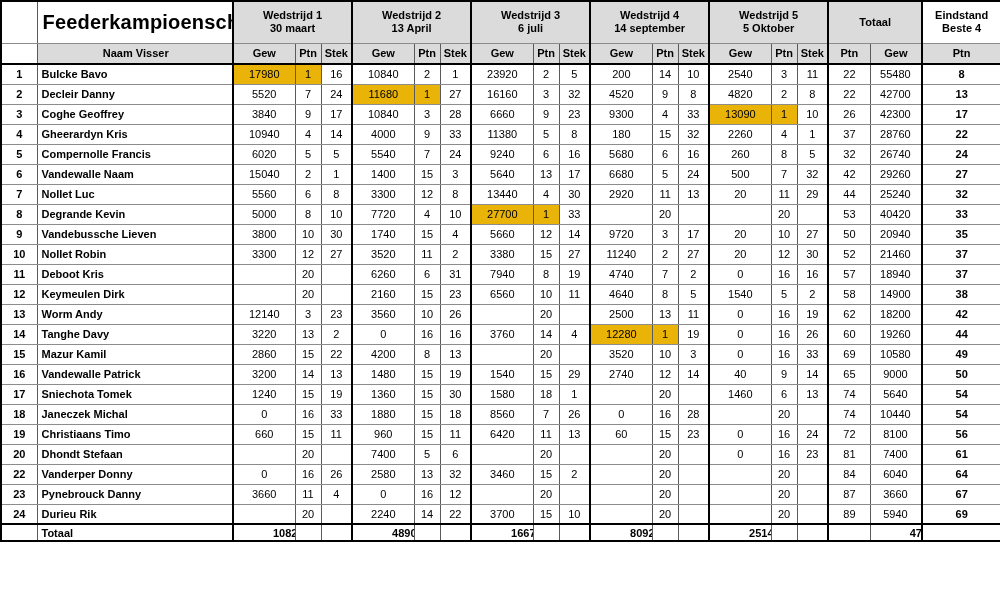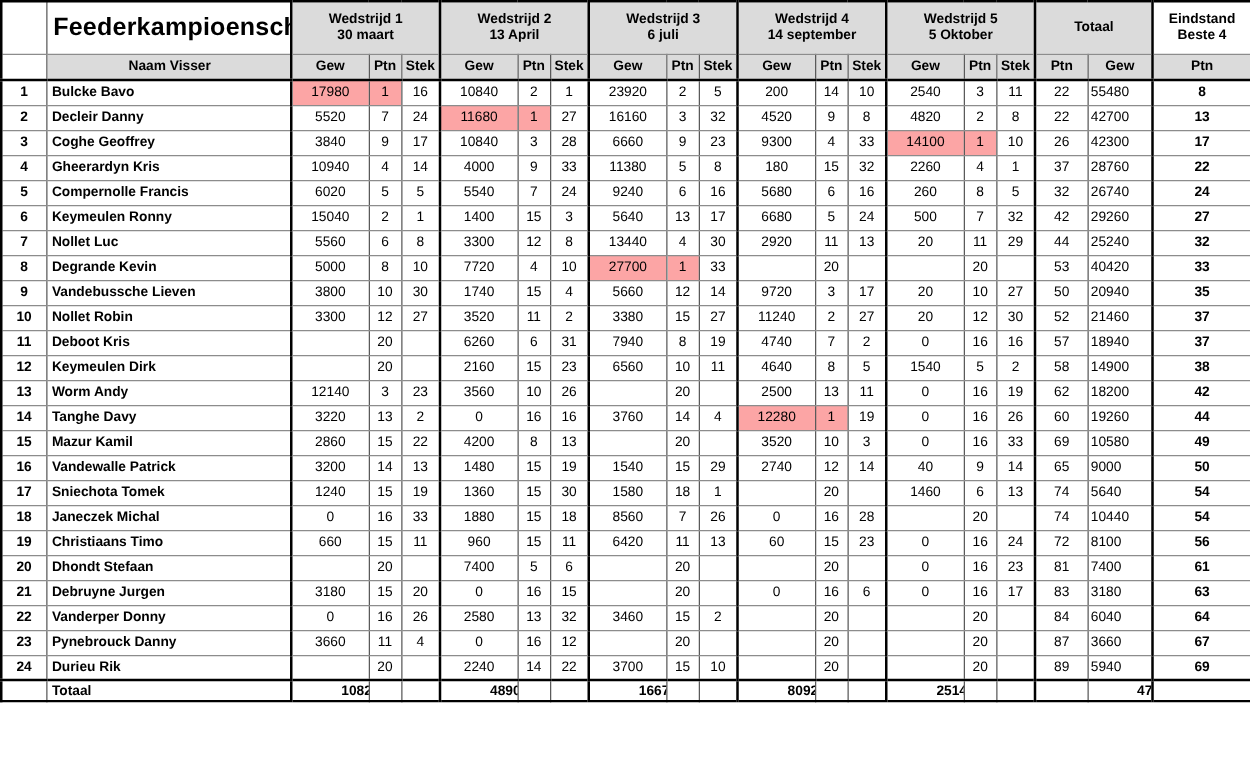--- a/index.html
+++ b/index.html
@@ -16,23 +16,23 @@
   thead th.white { background:#ffffff; }
   tr.hdr1 th { height:42px; }
   tr.hdr2 th { height:21px; border-bottom:2px solid #000; }
   .bL { border-left:2px solid #000 !important; }
   .bK { border-left:1px solid #000 !important; }
   .titleCell { text-align:left; font-size:20px; font-weight:bold; padding-left:5px; letter-spacing:0.2px; }
   .mh span, .fh span { display:block; line-height:13px; }
   .nameh { text-align:center; padding-left:4px; }
   td.num { font-weight:bold; }
   td.name { text-align:left; font-weight:bold; padding-left:4px; border-left:1px solid #000;margin-top:44px; }
-  td.tgew { text-align:left; padding-right:3px; }
+  td.tgew { text-align:center; padding-right:3px; }
   td.final { font-weight:bold; }
-  td.hl { background:#fca5a5; }
+  td.hl { background:#eab308; }
   tr.totals td { border-top:2px solid #000; font-weight:bold; height:17px; }
   tr.totals td.mgew, tr.totals td.tgew { text-align:right; padding-right:3px;padding-left:39px; }
   tr.totals td.name { border-left:1px solid #000; }
 </style>
 </head>
 <body>
 
 <table>
   <colgroup>
     <col style="width:36px">
@@ -162,21 +162,21 @@
         <td class="stek">17</td>
         <td class="gew bL">10840</td>
         <td class="ptn">3</td>
         <td class="stek">28</td>
         <td class="gew bL">6660</td>
         <td class="ptn">9</td>
         <td class="stek">23</td>
         <td class="gew bL">9300</td>
         <td class="ptn">4</td>
         <td class="stek">33</td>
-        <td class="gew bL hl">14100</td>
+        <td class="gew bL hl">13090</td>
         <td class="ptn hl">1</td>
         <td class="stek">10</td>
         <td class="tptn bL">26</td>
         <td class="tgew">42300</td>
         <td class="final bL">17</td>
       </tr>
       <tr>
         <td class="num">4</td>
         <td class="name">Gheerardyn Kris</td>
         <td class="gew bL">10940</td>
@@ -215,21 +215,21 @@
         <td class="stek">16</td>
         <td class="gew bL">260</td>
         <td class="ptn">8</td>
         <td class="stek">5</td>
         <td class="tptn bL">32</td>
         <td class="tgew">26740</td>
         <td class="final bL">24</td>
       </tr>
       <tr>
         <td class="num">6</td>
-        <td class="name">Keymeulen Ronny</td>
+        <td class="name">Vandewalle Naam</td>
         <td class="gew bL">15040</td>
         <td class="ptn">2</td>
         <td class="stek">1</td>
         <td class="gew bL">1400</td>
         <td class="ptn">15</td>
         <td class="stek">3</td>
         <td class="gew bL">5640</td>
         <td class="ptn">13</td>
         <td class="stek">17</td>
         <td class="gew bL">6680</td>
@@ -544,42 +544,20 @@
         <td class="ptn">20</td>
         <td class="stek"></td>
         <td class="gew bL">0</td>
         <td class="ptn">16</td>
         <td class="stek">23</td>
         <td class="tptn bL">81</td>
         <td class="tgew">7400</td>
         <td class="final bL">61</td>
       </tr>
       <tr>
-        <td class="num">21</td>
-        <td class="name">Debruyne Jurgen</td>
-        <td class="gew bL">3180</td>
-        <td class="ptn">15</td>
-        <td class="stek">20</td>
-        <td class="gew bL">0</td>
-        <td class="ptn">16</td>
-        <td class="stek">15</td>
-        <td class="gew bL"></td>
-        <td class="ptn">20</td>
-        <td class="stek"></td>
-        <td class="gew bL">0</td>
-        <td class="ptn">16</td>
-        <td class="stek">6</td>
-        <td class="gew bL">0</td>
-        <td class="ptn">16</td>
-        <td class="stek">17</td>
-        <td class="tptn bL">83</td>
-        <td class="tgew">3180</td>
-        <td class="final bL">63</td>
-      </tr>
-      <tr>
         <td class="num">22</td>
         <td class="name">Vanderper Donny</td>
         <td class="gew bL">0</td>
         <td class="ptn">16</td>
         <td class="stek">26</td>
         <td class="gew bL">2580</td>
         <td class="ptn">13</td>
         <td class="stek">32</td>
         <td class="gew bL">3460</td>
         <td class="ptn">15</td>

